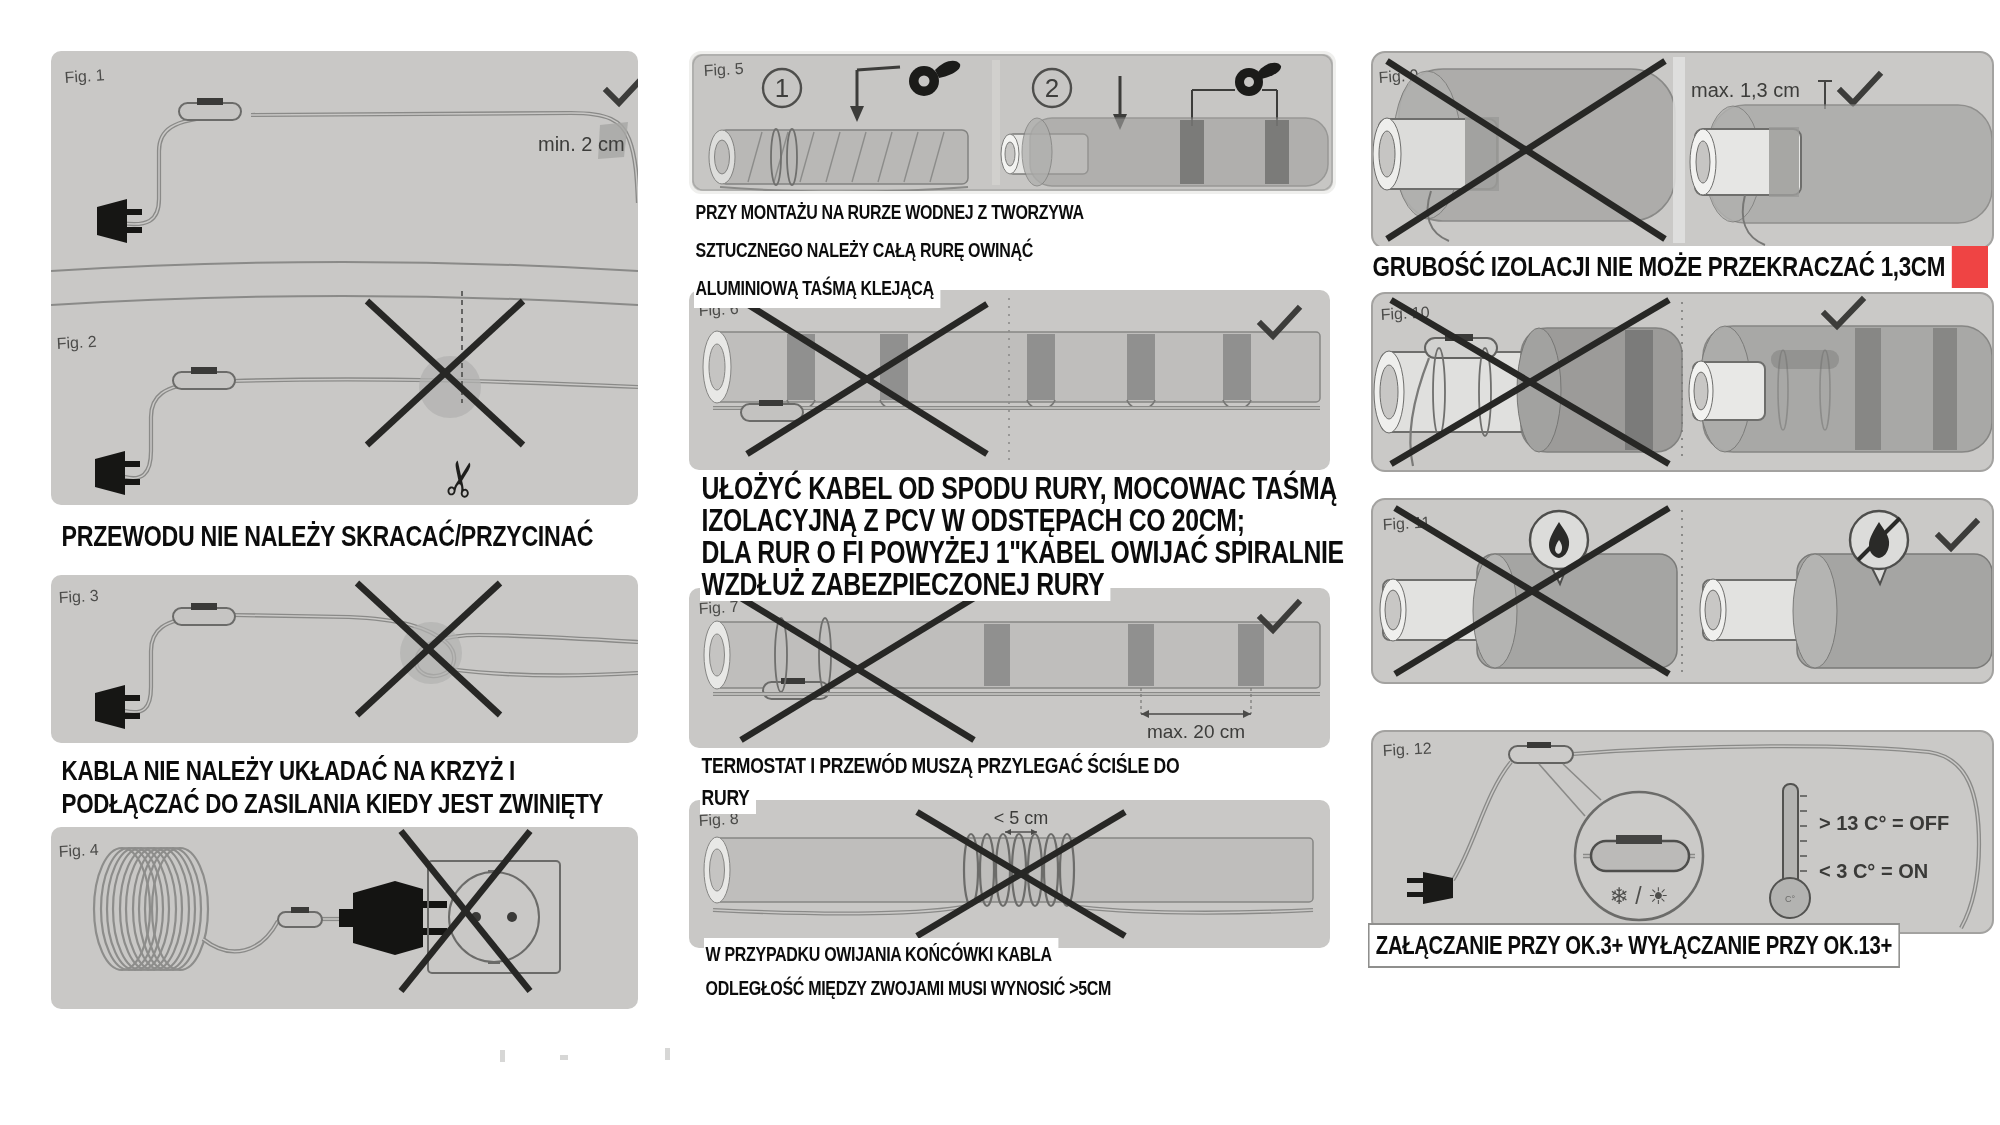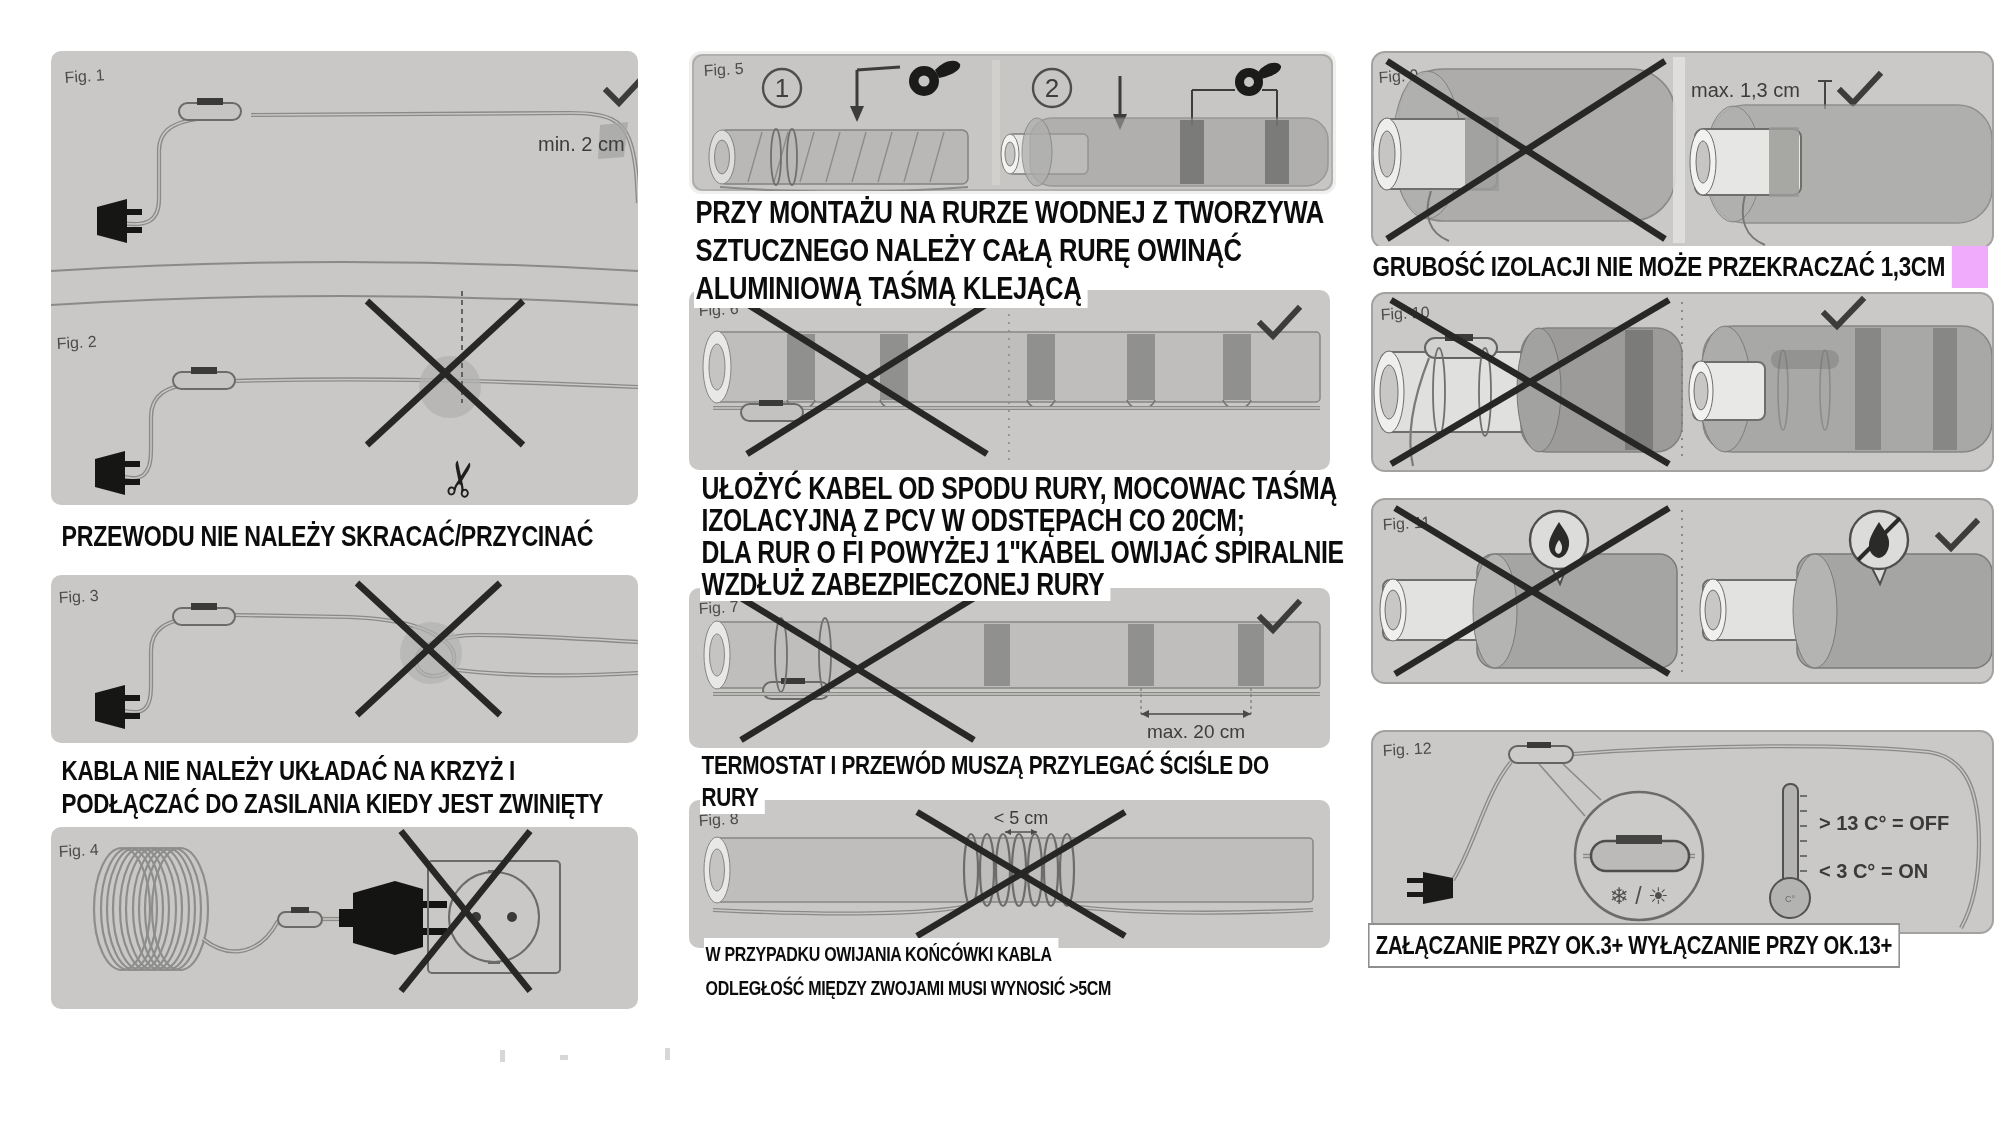--- a/index.html
+++ b/index.html
@@ -5,21 +5,21 @@
   html,body{margin:0;padding:0;background:#ffffff;}
   .page{position:relative;width:2000px;height:1125px;background:#ffffff;overflow:hidden;
         font-family:"Liberation Sans",sans-serif;}
   .panel{position:absolute;background:#c9c8c6;border-radius:10px;}
   .panel svg{display:block;width:100%;height:100%;}
   .rpanel{border:2px solid #a3a2a0;border-radius:14px;background:#cac9c7;}
   .mpanel{border:3px solid #efefed;border-radius:12px;background:#c7c6c4;}
   .caption{position:absolute;font-weight:700;color:#0c0c0c;letter-spacing:-0.4px;z-index:3;}
   .caption .line{display:table;background:#ffffff;padding:1px 8px 2px 2px;white-space:nowrap;
                  transform:scaleX(0.8);transform-origin:0 0;}
-  .whitebox{background:#f0abfc;}
+  .whitebox{background:#ef4444;}
   .c12box{border:2px solid #8f8f8d;background:#ffffff;padding:5px 8px;display:inline-block;
           transform:scaleX(0.78);transform-origin:0 0;white-space:nowrap;}
   .cable{fill:none;stroke:#8a8a88;stroke-width:4.2;}
   .cableIn{fill:none;stroke:#c9c8c6;stroke-width:1.5;}
   .thin{fill:none;stroke:#8a8a88;stroke-width:2;}
   .xmark line{stroke:#272725;stroke-width:6.5;}
   .check{fill:none;stroke:#3c3c3a;stroke-width:6;stroke-linecap:square;}
   .figlabel{fill:#4c4c4a;font-size:16px;}
   .ann{fill:#3c3c3a;font-size:20px;}
   svg text{font-family:"Liberation Sans",sans-serif;}
@@ -215,21 +215,21 @@
         <ellipse cx="318" cy="100" rx="9" ry="20" fill="#f3f3f1" stroke="#7c7c7a"></ellipse>
         <ellipse cx="318" cy="100" rx="5" ry="12" fill="#c7c6c4" stroke="#7c7c7a"></ellipse>
         <rect x="338" y="64" width="298" height="68" rx="22" fill="#a3a2a0" opacity="0.62" stroke="#7c7c7a" stroke-width="1.5"></rect>
         <ellipse cx="345" cy="98" rx="15" ry="34" fill="#aeaeac" opacity="0.75" stroke="#7c7c7a"></ellipse>
         <rect x="488" y="66" width="24" height="64" fill="#6e6e6c" opacity="0.8"></rect>
         <rect x="573" y="66" width="24" height="64" fill="#6e6e6c" opacity="0.8"></rect>
       </g>
     </svg>
   </div>
 
-  <div class="caption" style="left:694px;top:194px;font-size:32px;line-height:35px">
+  <div class="caption" style="left:694px;top:194px;font-size:20px;line-height:35px">
     <span class="line">PRZY MONTAŻU NA RURZE WODNEJ Z TWORZYWA</span>
     <span class="line">SZTUCZNEGO NALEŻY CAŁĄ RURĘ OWINĄĆ</span>
     <span class="line">ALUMINIOWĄ TAŚMĄ KLEJĄCĄ</span>
   </div>
 
   <div class="panel" style="left:689px;top:290px;width:641px;height:180px">
     <svg viewBox="0 0 641 180">
       <text class="figlabel" x="10" y="26" transform="rotate(-3 10 26)">Fig. 6</text>
       <g>
         <rect x="24" y="42" width="607" height="70" rx="4" fill="#bfbebc" stroke="#868684" stroke-width="1.5"></rect>
@@ -302,21 +302,21 @@
         <text x="507" y="150" font-size="19" text-anchor="middle" fill="#3d3d3b">max. 20 cm</text>
       </g>
       <g class="xmark">
         <line x1="52" y1="10" x2="285" y2="152"></line>
           <line x1="285" y1="10" x2="52" y2="152"></line>
       </g>
       <path class="check" d="M572,30 l12,12 l25,-27"></path>
     </svg>
   </div>
 
-  <div class="caption" style="left:700px;top:750px;font-size:26px;line-height:29px">
+  <div class="caption" style="left:700px;top:750px;font-size:22px;line-height:29px">
     <span class="line">TERMOSTAT I PRZEWÓD MUSZĄ PRZYLEGAĆ ŚCIŚLE DO</span>
     <span class="line">RURY</span>
   </div>
 
   <div class="panel" style="left:689px;top:800px;width:641px;height:148px;z-index:1">
     <svg viewBox="0 0 641 132">
       <text class="figlabel" x="10" y="18" font-size="15" transform="rotate(-3 10 18)">Fig. 8</text>
       <g>
         <rect x="24" y="30" width="600" height="64" rx="4" fill="#bfbebc" stroke="#868684" stroke-width="1.5"></rect>
         <ellipse cx="28" cy="62" rx="13" ry="33" fill="#e8e8e6" stroke="#868684"></ellipse>

